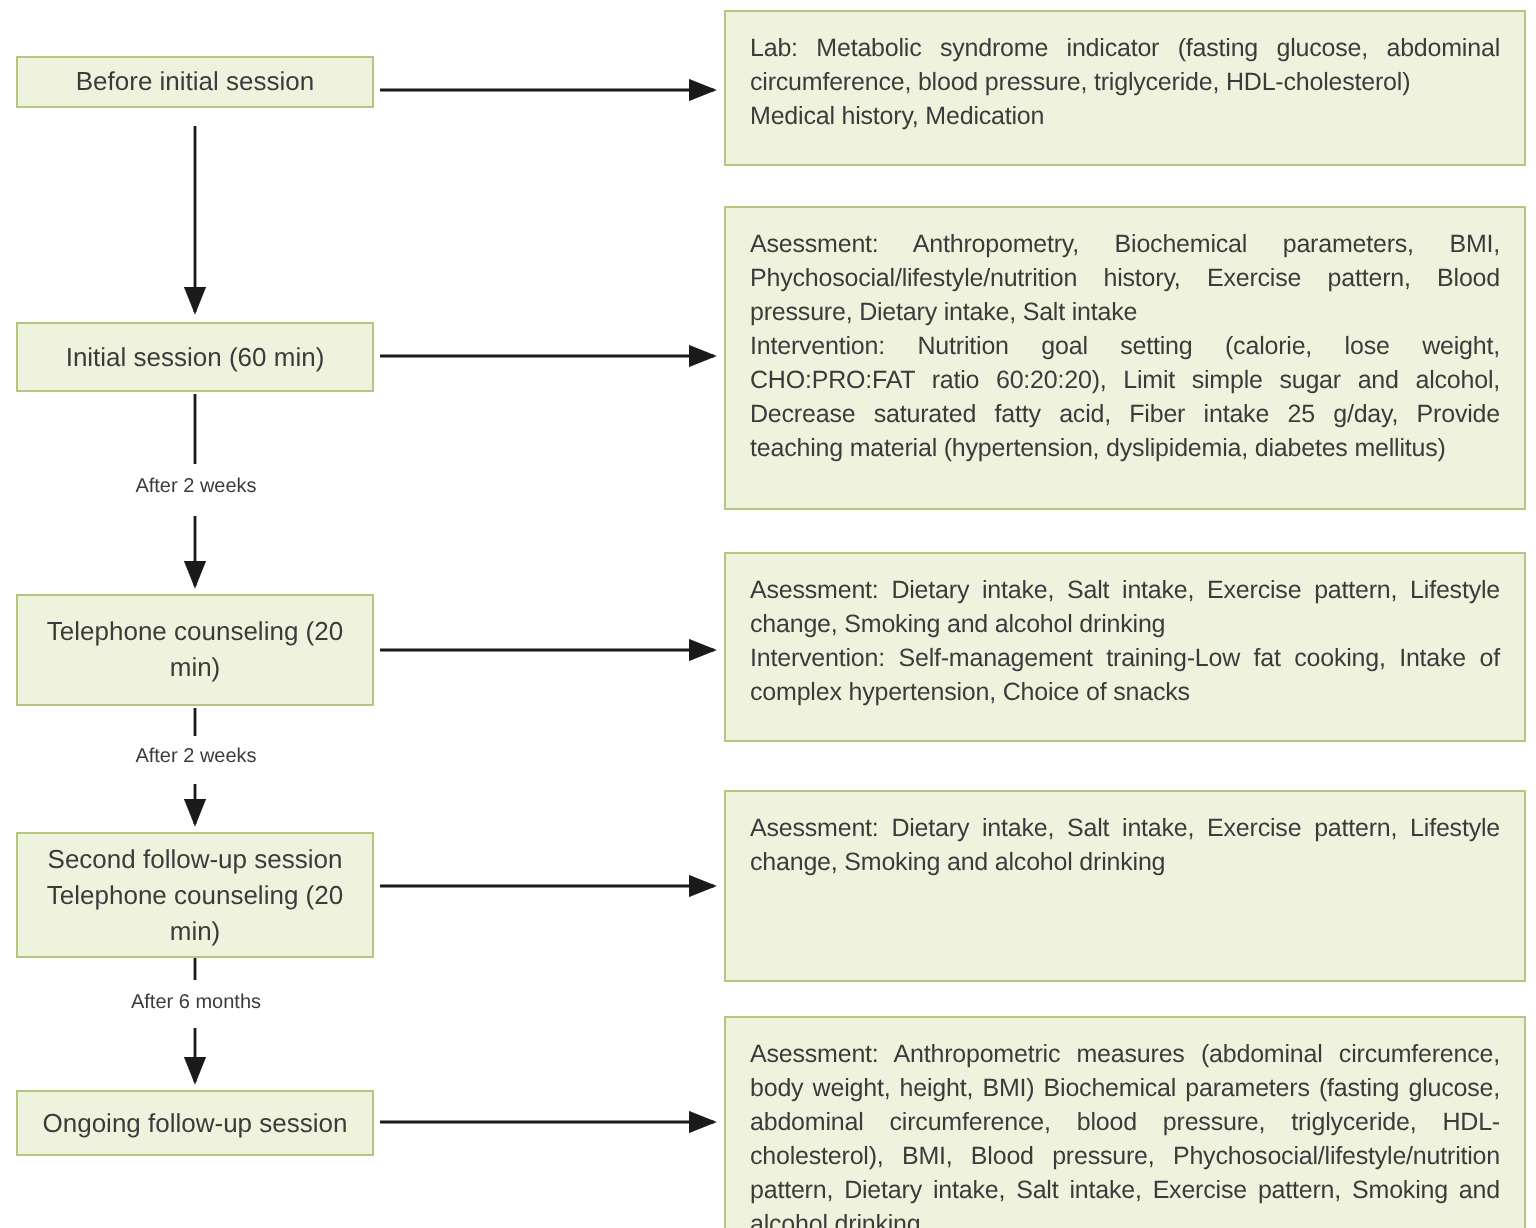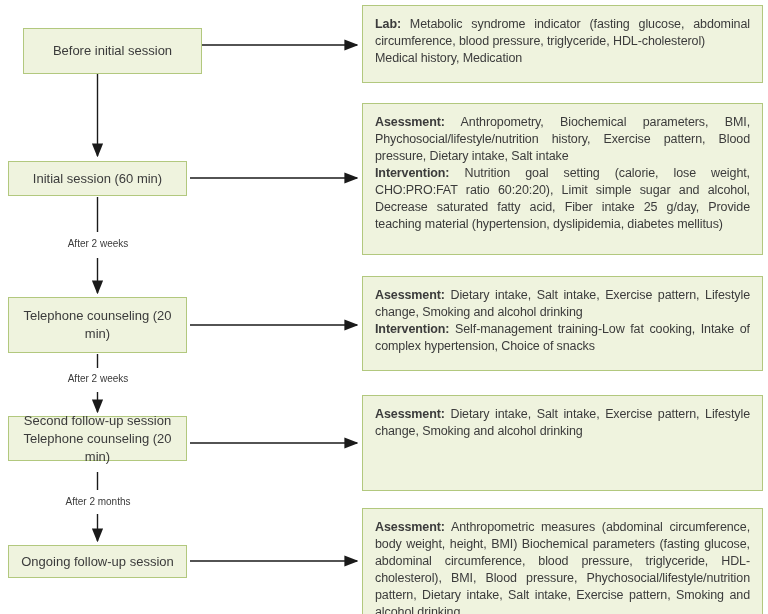--- a/index.html
+++ b/index.html
@@ -20,35 +20,35 @@
   svg.overlay{position:absolute;left:0;top:0;pointer-events:none;}
 
   .lbox{
     position:absolute;left:8px;width:179px;box-sizing:border-box;
     background:var(--box_fill,#eff3de);
     border:1.5px solid var(--box_border,#b2c87e);
     display:flex;flex-direction:column;align-items:center;justify-content:center;
     text-align:center;font-size:13px;line-height:18px;color:var(--text,#3b3b3b);
   }
   .lbox span{display:block;}
-  #lbox1{top:28px;height:46px;margin-left:15px;}
+  #lbox1{top:28px;height:26px;}
   #lbox2{top:161px;height:35px;}
   #lbox3{top:297px;height:56px;}
-  #lbox4{top:416px;height:45px;}
+  #lbox4{top:416px;height:63px;}
   #lbox5{top:545px;height:33px;align-items:center;}
 
   .rbox{
     position:absolute;left:362px;width:401px;box-sizing:border-box;
     background:var(--box_fill,#eff3de);
     border:1.5px solid var(--box_border,#b2c87e);
     padding:10px 12px 9px 12px;
     font-size:12.5px;line-height:17px;letter-spacing:-0.1px;
     text-align:justify;color:var(--text,#3b3b3b);
   }
-  .rbox b{font-weight:bold;margin-top:32px;}
+  .rbox b{font-weight:normal;margin-top:32px;}
   #rbox1{top:5px;min-height:78px;}
   #rbox2{top:103px;min-height:152px;}
   #rbox3{top:276px;min-height:95px;}
   #rbox4{top:395px;min-height:96px;}
   #rbox5{top:508px;min-height:97px;}
 
   .clabel{
     position:absolute;left:23px;width:150px;text-align:center;
     font-size:10px;line-height:16px;color:var(--text,#3b3b3b);
     background:transparent;
@@ -122,15 +122,15 @@
   <div class="rbox" id="rbox4">
     <div><b>Asessment:</b><span> Dietary intake, Salt intake, Exercise pattern, Lifestyle change, Smoking and alcohol drinking</span></div>
   </div>
   <div class="rbox" id="rbox5">
     <div><b>Asessment:</b><span> Anthropometric measures (abdominal circumference, body weight, height, BMI) Biochemical parameters (fasting glucose, abdominal circumference, blood pressure, triglyceride, HDL-cholesterol), BMI, Blood pressure, Phychosocial/lifestyle/nutrition pattern, Dietary intake, Salt intake, Exercise pattern, Smoking and alcohol drinking</span></div>
     <div><b></b><span></span></div>
   </div>
 
   <div class="clabel" id="clabel1">After 2 weeks</div>
   <div class="clabel" id="clabel2">After 2 weeks</div>
-  <div class="clabel" id="clabel3">After 2 months</div>
+  <div class="clabel" id="clabel3">After 6 months</div>
 
 </div>
 
 </body></html>

